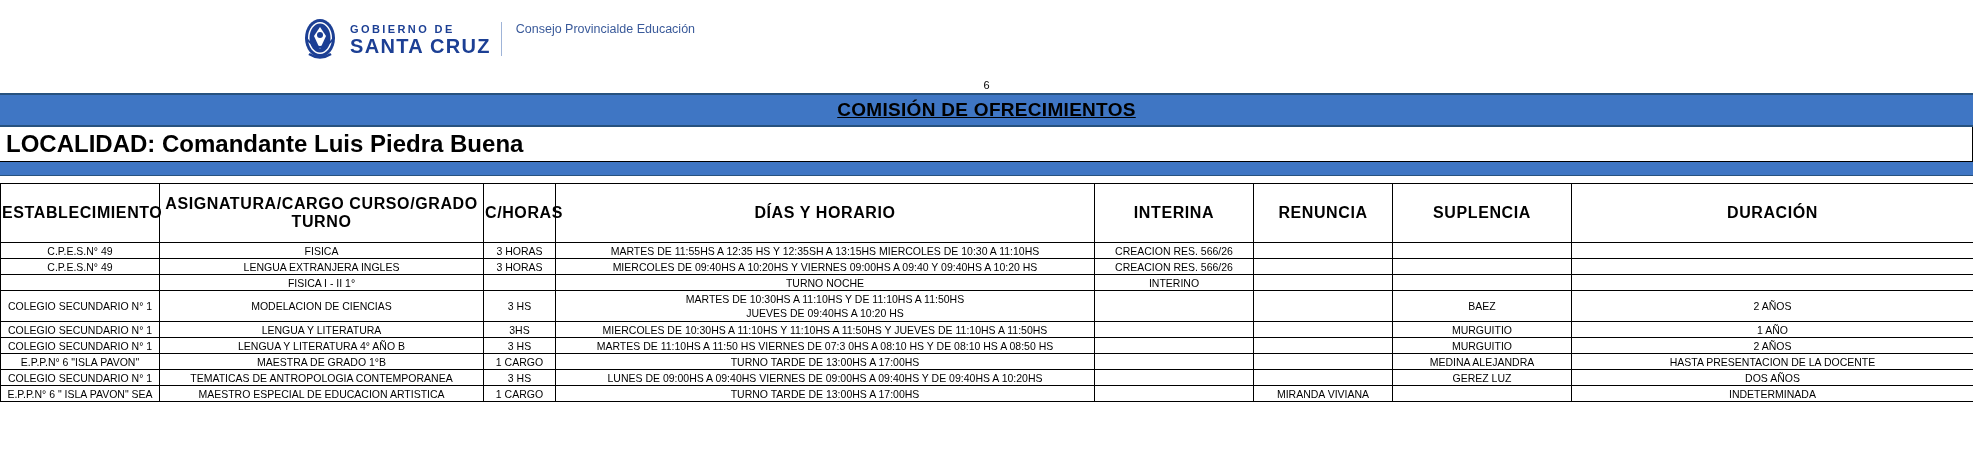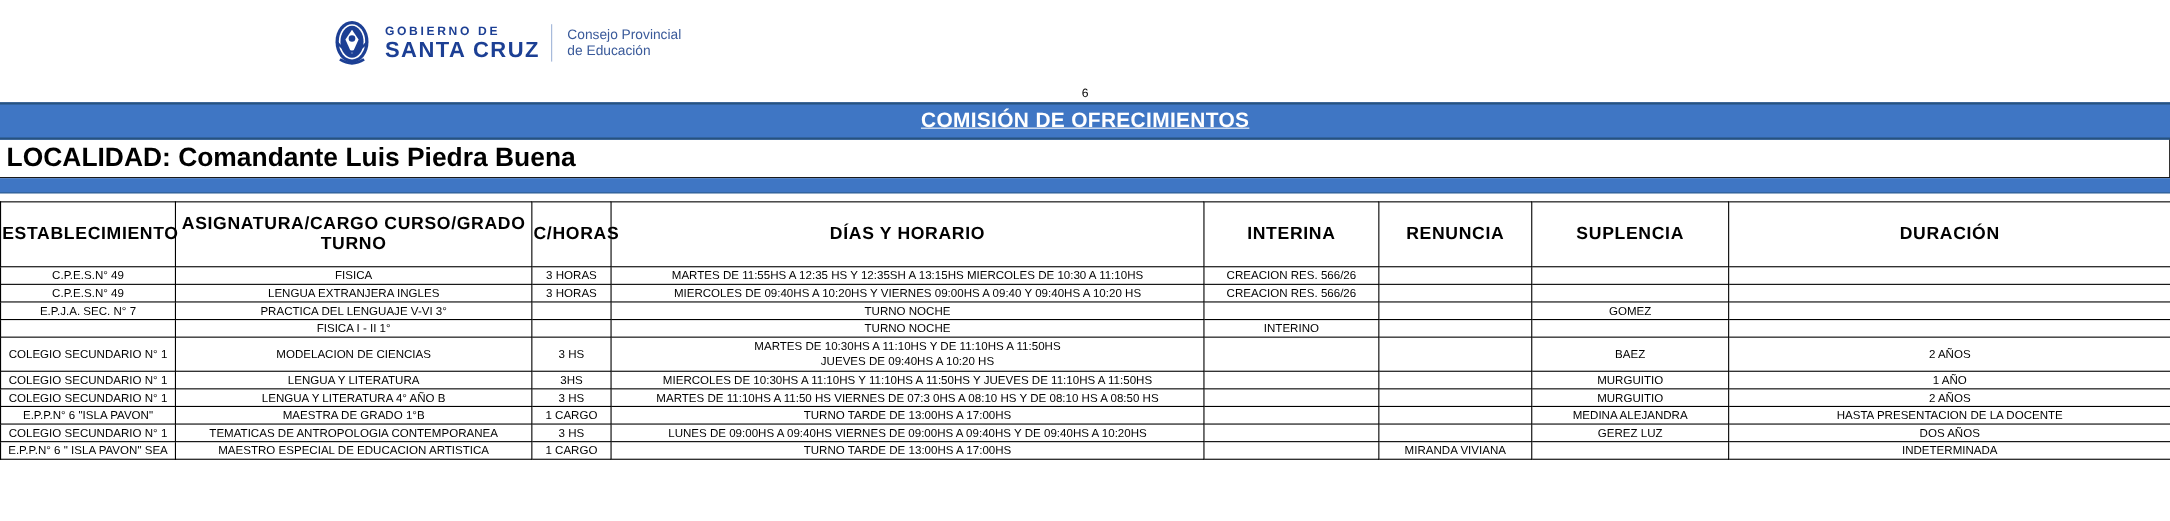--- a/index.html
+++ b/index.html
@@ -53,21 +53,21 @@
   }
   .gov-line2 {
     font-size: 20px;
     letter-spacing: 1.3px;
     color: #1c3f94;
     font-weight: bold;
     line-height: 20px;
   }
   .council-block {
     display: flex;
-    flex-direction: column;
+    flex-direction: row;
     justify-content: center;
     border-left: 1px solid #9fb4d8;
     padding-left: 14px;
     height: 34px;
   }
   .council-line {
     font-size: 12.5px;
     color: #3a5a9a;
     line-height: 15px;
   }
@@ -86,21 +86,21 @@
     border-top: 2px solid #27527f;
     border-bottom: 2px solid #27527f;
     height: 30px;
     display: flex;
     align-items: center;
     justify-content: center;
   }
   .title-bar .title-text {
     font-size: 19px;
     font-weight: bold;
-    color: #ffffff;
+    color: #000000;
     text-decoration: underline;
     letter-spacing: 0.3px;
   }
 
   .info-bar {
     height: 34px;
     display: flex;
     align-items: stretch;
     border-bottom: 1px solid #000;
   }
@@ -241,30 +241,20 @@
           <td class="col-estab">C.P.E.S.N° 49</td>
           <td>LENGUA EXTRANJERA INGLES</td>
           <td>3 HORAS</td>
           <td>MIERCOLES DE 09:40HS A 10:20HS Y VIERNES 09:00HS A 09:40  Y 09:40HS A 10:20 HS</td>
           <td>CREACION  RES. 566/26</td>
           <td></td>
           <td></td>
           <td></td>
         </tr>
         <tr>
-          <td class="col-estab">E.P.J.A. SEC. N° 7</td>
-          <td>PRACTICA DEL LENGUAJE V-VI 3°</td>
-          <td></td>
-          <td>TURNO NOCHE</td>
-          <td></td>
-          <td></td>
-          <td>GOMEZ</td>
-          <td></td>
-        </tr>
-        <tr>
           <td class="col-estab"></td>
           <td>FISICA I - II 1°</td>
           <td></td>
           <td>TURNO NOCHE</td>
           <td>INTERINO</td>
           <td></td>
           <td></td>
           <td></td>
         </tr>
         <tr class="tall">

